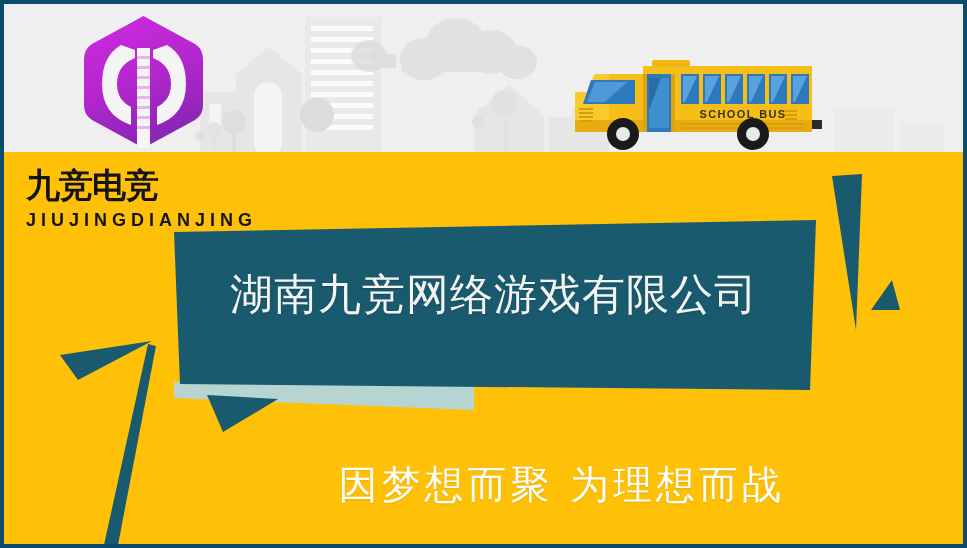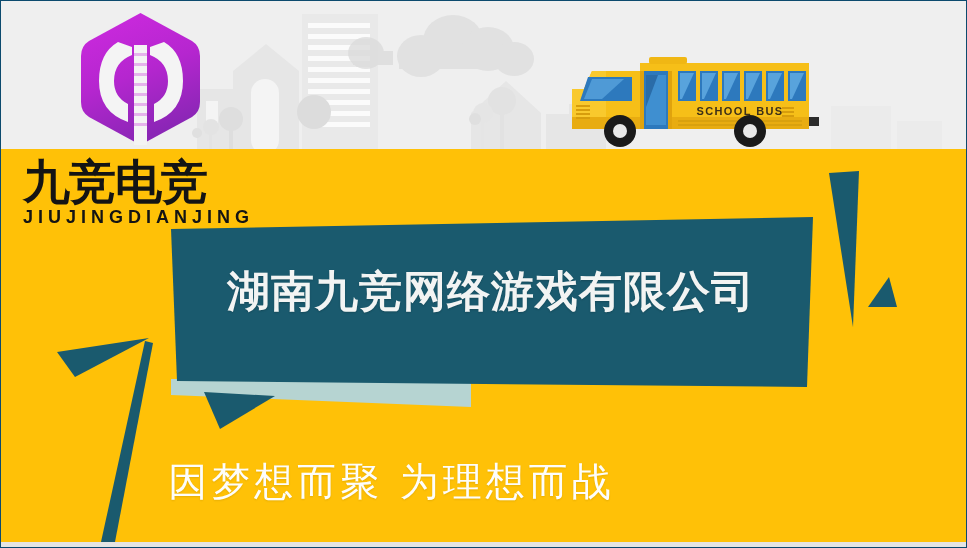--- a/index.html
+++ b/index.html
@@ -6,21 +6,21 @@
   body{
     font-family:"Liberation Sans","DejaVu Sans",sans-serif;
     -webkit-font-smoothing:antialiased;
   }
   #slide{
     position:relative;
     width:967px;height:548px;
     overflow:hidden;
     background:#ec4899;
     box-sizing:border-box;
-    border:1px solid #0c4a6e;
+    border:4px solid #0c4a6e;
   }
 
   
   #topband{
     position:absolute;left:0;top:0;width:967px;height:149px;
     background:#efefef;overflow:hidden;
   }
   #cityart{position:absolute;left:0;top:0;width:967px;height:149px;}
 
   
@@ -41,21 +41,21 @@
   #stageart{position:absolute;left:0;top:0;width:967px;height:393px;}
 
   
   #wordmark{
     position:absolute;left:22px;top:156px;
     width:250px;
   }
   #wordmark .cn{
     display:block;
     font-family:"DejaVu Sans","Liberation Sans",sans-serif;
-    font-size:47px;
+    font-size:34px;
     font-weight:bold;
     color:#141414;
     letter-spacing:-1px;
     line-height:50px;
     white-space:nowrap;
   }
   #wordmark .py{
     display:block;
     font-family:"Liberation Sans","DejaVu Sans",sans-serif;
     font-size:18px;
@@ -68,33 +68,33 @@
   }
 
   
   #maintitle{
     position:absolute;
     left:170px;top:262px;
     width:640px;
     text-align:center;
     font-family:"DejaVu Sans","Liberation Sans",sans-serif;
     font-size:43px;
-    font-weight:bold;
+    font-weight:normal;
     color:#f2f4f3;
     letter-spacing:1px;
     line-height:56px;
     white-space:nowrap;
     text-shadow:0 1px 2px rgba(0,0,0,.18);
   }
 
   
   #tagline{
     position:absolute;
     left:0;top:455px;width:781px;
-    text-align:center;
+    text-align:right;
     font-family:"DejaVu Serif","Liberation Serif",serif;
     font-size:39px;
     font-weight:normal;
     color:#fdfdfb;
     letter-spacing:4px;
     line-height:52px;
     white-space:nowrap;
     text-shadow:0 1px 2px rgba(0,0,0,.10);
   }
 

